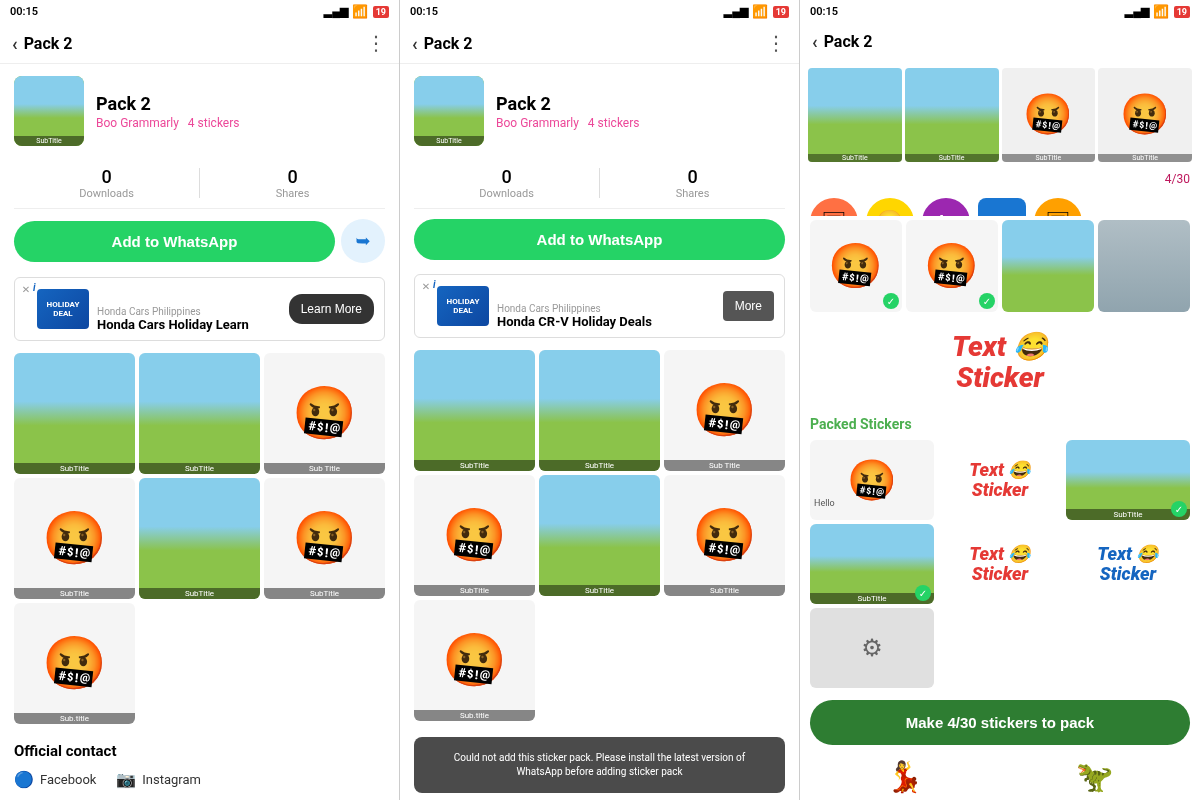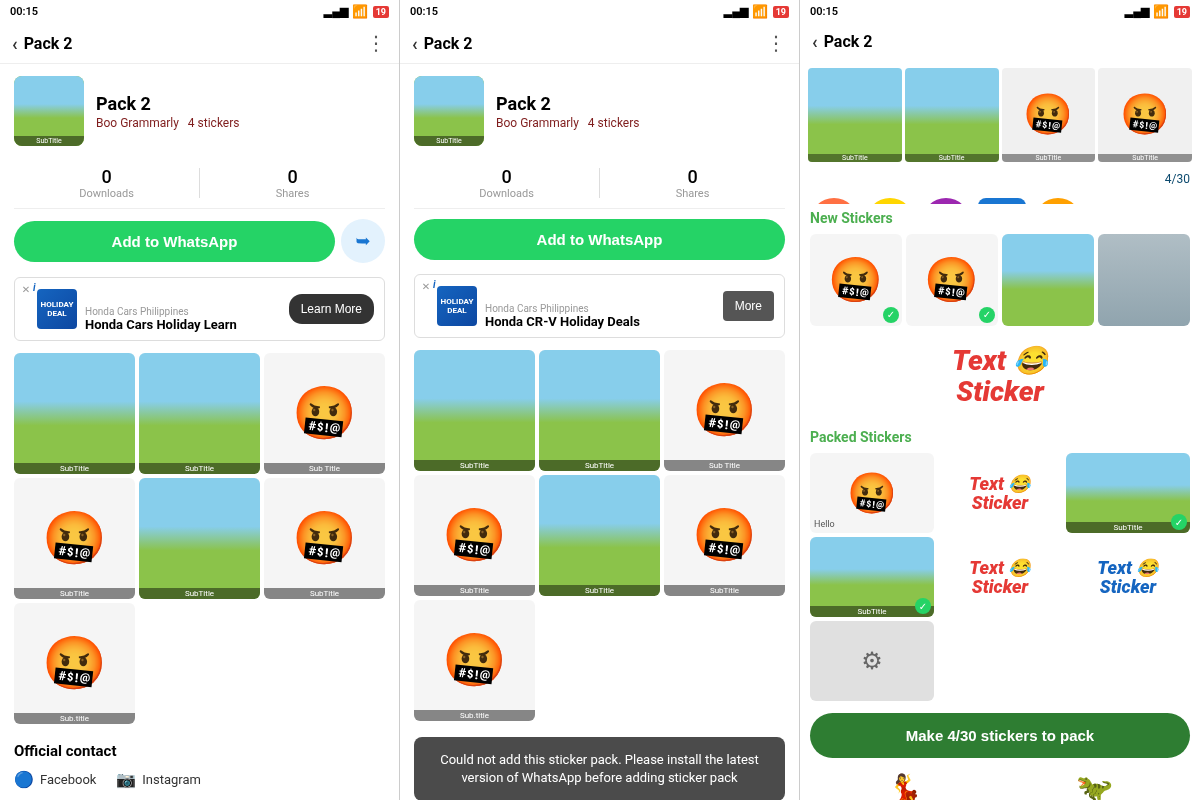--- a/index.html
+++ b/index.html
@@ -90,21 +90,21 @@
       left: 0;
       right: 0;
       background: rgba(0,0,0,0.45);
       color: #fff;
       font-size: 7px;
       text-align: center;
       padding: 1px 0;
     }
     .pack-info { flex: 1; }
     .pack-title { font-size: 18px; font-weight: bold; color: #000; }
-    .pack-meta { font-size: 12px; color: #7f1d1d; margin-top: 2px; }
+    .pack-meta { font-size: 12px; color: #ec4899; margin-top: 2px; }
 
     
     .stats-row {
       display: flex;
       align-items: center;
       padding: 8px 0;
       margin: 0 14px;
       border-bottom: 1px solid #eee;
     }
     .stat-item {
@@ -165,21 +165,21 @@
       border: 1px solid #ddd;
       border-radius: 6px;
       padding: 8px 10px;
       display: flex;
       align-items: center;
       gap: 8px;
       position: relative;
       background: #fff;
     }
     .ad-thumb {
-      width: 40px;
+      width: 52px;
       height: 40px;
       background: linear-gradient(135deg, #1565c0, #0d47a1);
       border-radius: 4px;
       display: flex;
       align-items: center;
       justify-content: center;
       color: #fff;
       font-size: 9px;
       text-align: center;
       flex-shrink: 0;
@@ -272,21 +272,21 @@
     .contact-item { display: flex; align-items: center; gap: 6px; font-size: 13px; color: #333; }
     .contact-icon { font-size: 16px; }
 
     
     .error-toast {
       margin: 8px 14px;
       background: rgba(60,60,60,0.92);
       color: #fff;
       border-radius: 8px;
       padding: 14px 16px;
-      font-size: 13px;
+      font-size: 10px;
       line-height: 1.4;
       text-align: center;
     }
 
     
     .right-panel {
       width: 400px;
       height: 800px;
       background: #fff;
       display: flex;
@@ -310,21 +310,21 @@
       overflow: hidden;
       position: relative;
       display: flex;
       align-items: center;
       justify-content: center;
     }
     .selector-count {
       text-align: right;
       padding: 2px 10px 6px;
       font-size: 12px;
-      color: #0c4a6e;
+      color: #be185d;
     }
 
     
     .category-row {
       display: flex;
       gap: 8px;
       padding: 6px 10px;
       overflow-x: auto;
     }
     .cat-icon {
@@ -440,21 +440,21 @@
     .text-sticker-med-blue {
       font-size: 18px;
       font-weight: 900;
       color: #1565c0;
       font-style: italic;
       line-height: 1.1;
       text-align: center;
     }
     .hello-badge {
       position: absolute;
-      bottom: 4px;
+      bottom: 12px;
       left: 4px;
       font-size: 9px;
       color: #555;
     }
 
     
     .make-btn {
       background: #2e7d32;
       color: #fff;
       border: none;
@@ -735,21 +735,20 @@
   <div class="selector-count">4/30</div>
 
   <div class="category-row">
     <div class="cat-icon cat-orange" style="font-size:20px;">🖼</div>
     <div class="cat-icon cat-yellow" style="font-size:22px;">😁</div>
     <div class="cat-icon cat-purple" style="font-size:16px;font-weight:bold;color:#fff;">Aa</div>
     <div class="cat-icon cat-blue" style="font-size:11px;font-weight:bold;color:#fff;border-radius:8px;">MEME</div>
     <div class="cat-icon cat-amber" style="font-size:20px;">🖼</div>
   </div>
 
-  <div class="section-label">New Stickers</div>
   <div class="new-stickers-row">
     <div class="new-sticker-cell">
       <span style="font-size:44px;">🤬</span>
       <div class="check-badge">✓</div>
     </div>
     <div class="new-sticker-cell">
       <span style="font-size:44px;">🤬</span>
       <div class="check-badge">✓</div>
     </div>
     <div class="new-sticker-cell">

